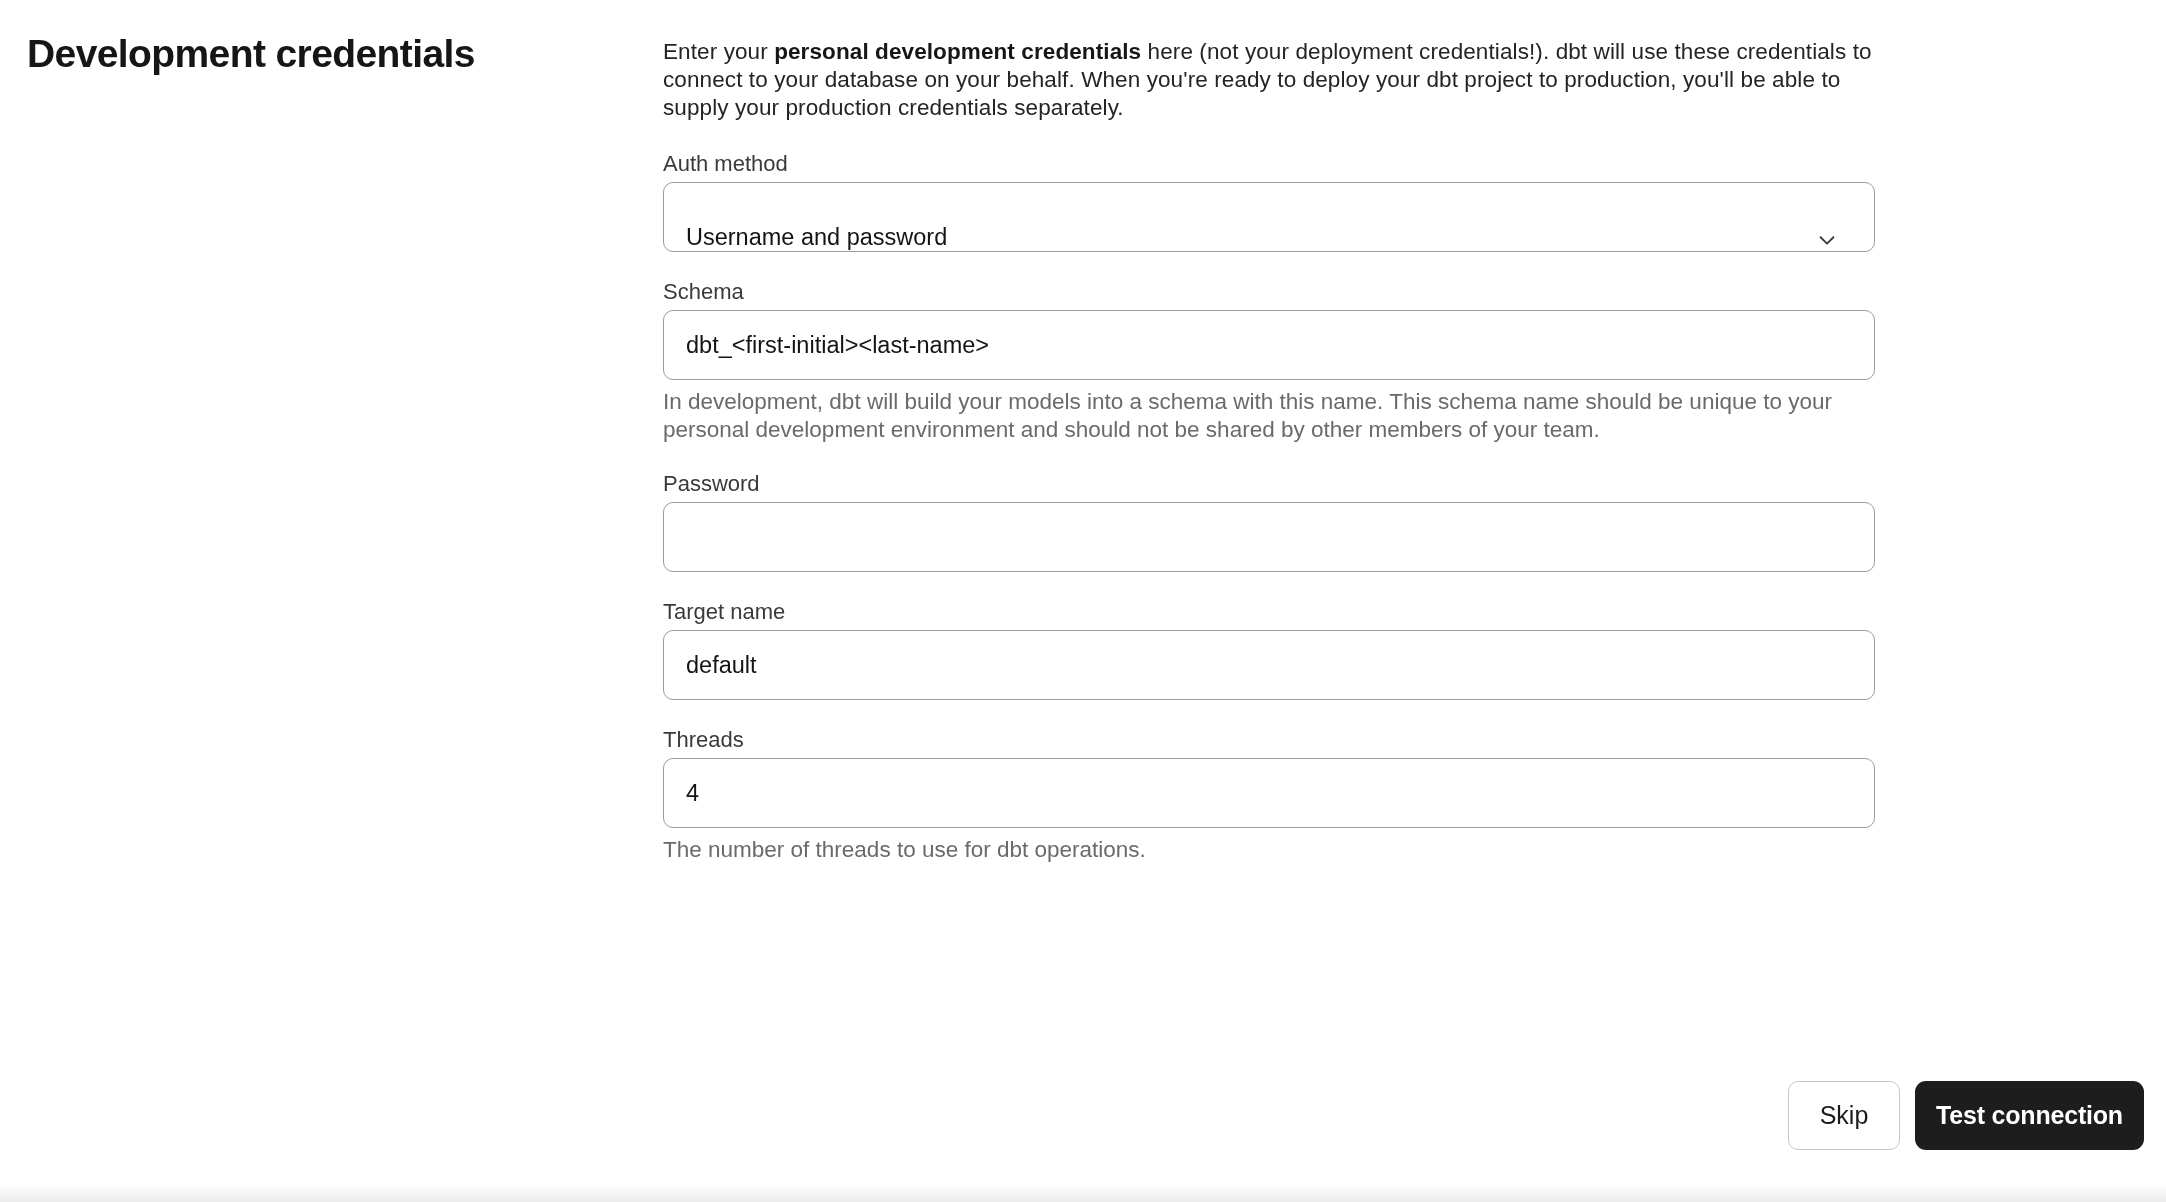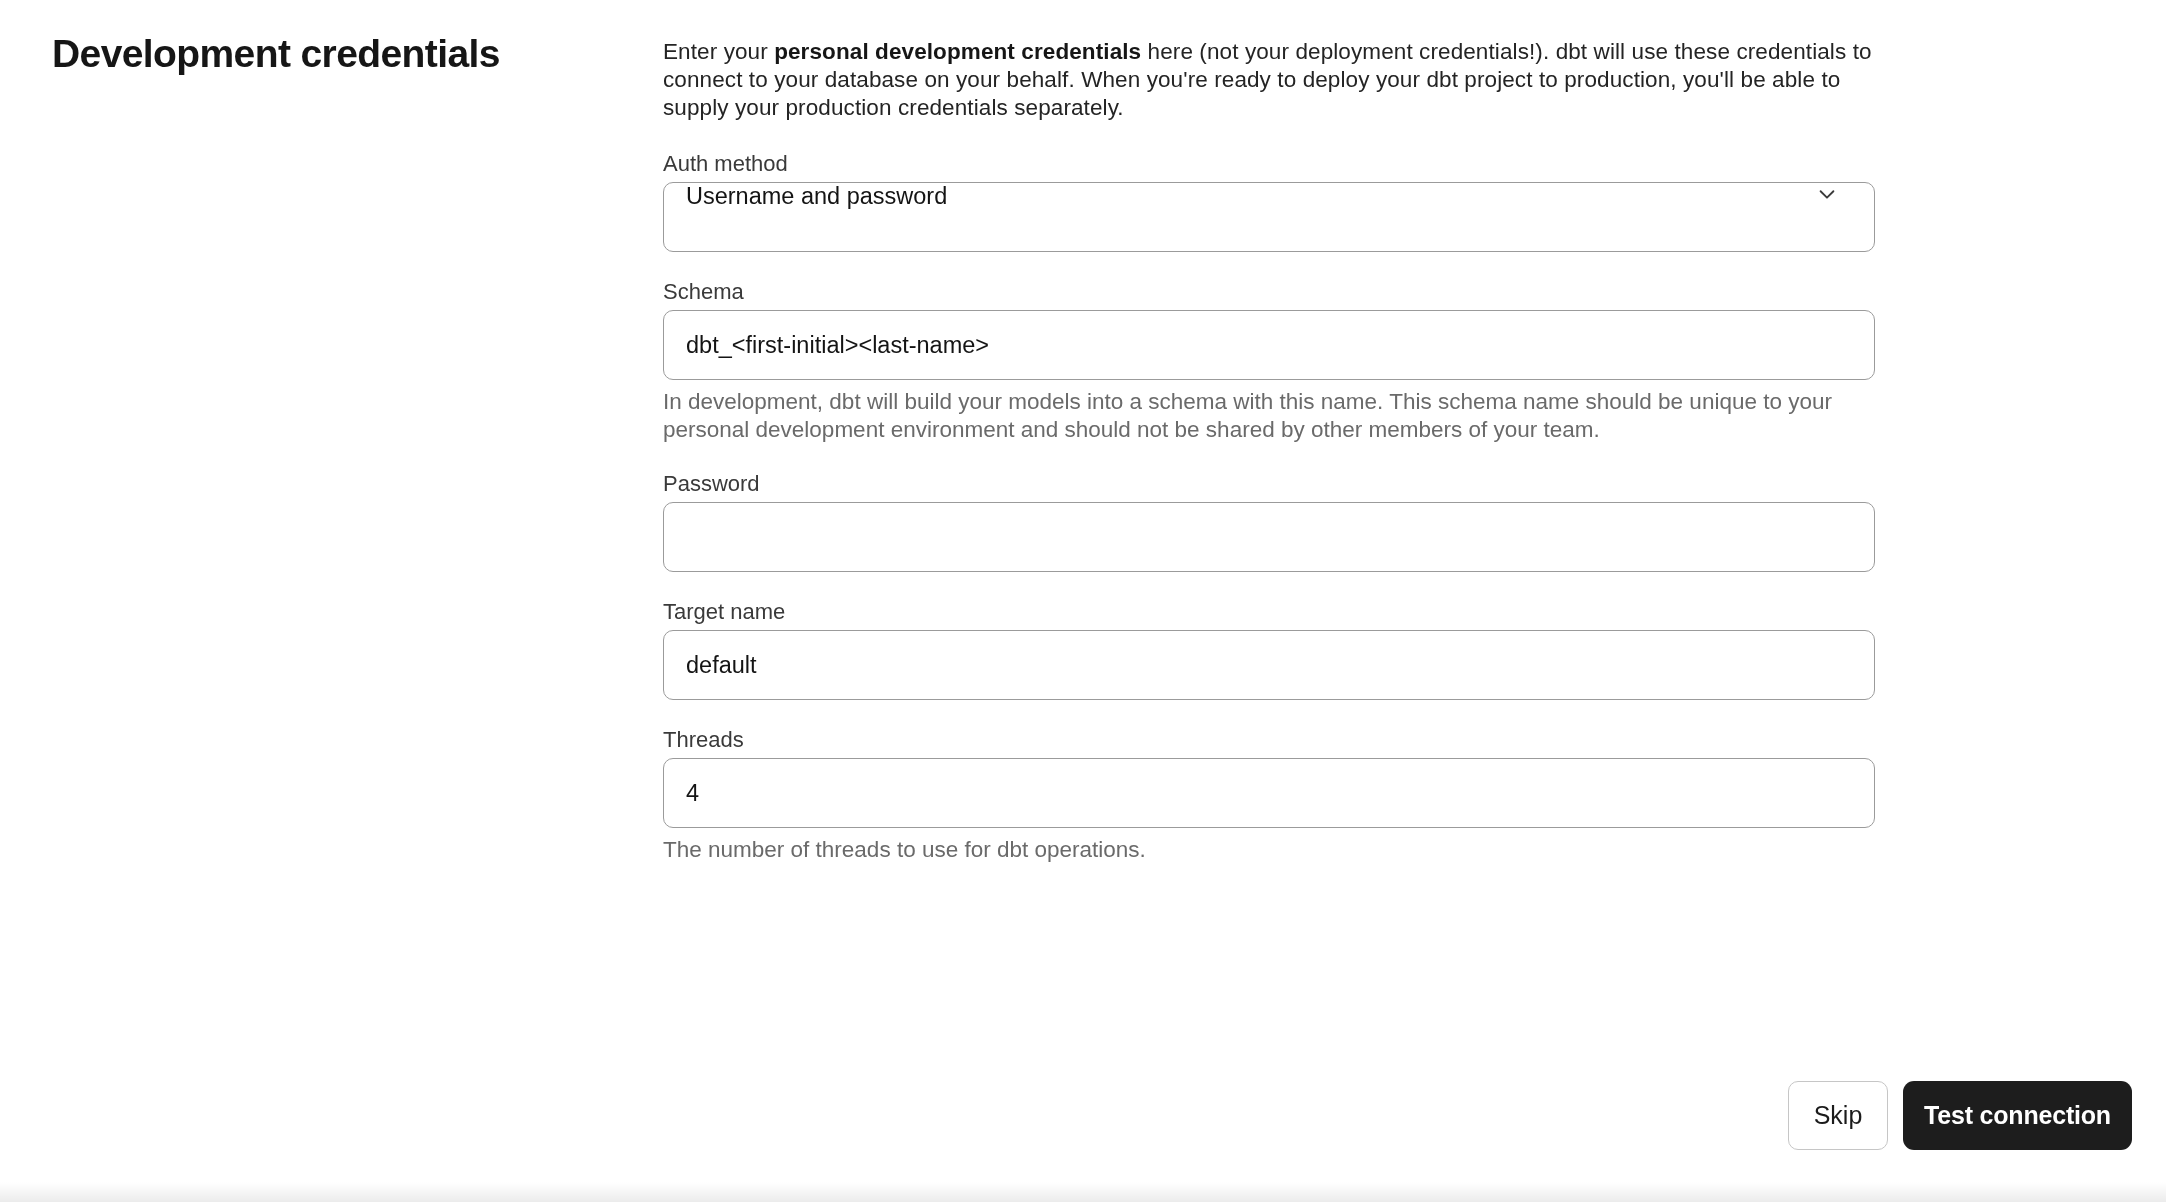--- a/index.html
+++ b/index.html
@@ -12,21 +12,21 @@
     --body-text:#242424;
     --value-text:#141414;
   }
   *{box-sizing:border-box;margin:0;padding:0;}
   html,body{background:#ffffff;}
   body{
     width:2166px;height:1202px;position:relative;overflow:hidden;
     font-family:"Liberation Sans", sans-serif;
   }
   .page-title{
-    position:absolute;left:52px;top:30px;
+    position:absolute;left:27px;top:30px;
     font-size:39px;line-height:48px;font-weight:700;
     color:#161616;letter-spacing:-0.6px;
   }
   .form-col{
     position:absolute;left:663px;top:38px;width:1212px;
   }
   .description{
     font-size:22.5px;line-height:28px;color:var(--body-text);
     margin-bottom:28px;letter-spacing:0.1px;
   }
@@ -38,41 +38,41 @@
   }
   .text-input, .select-box{
     width:100%;height:70px;
     border:1.5px solid var(--input-border);
     border-radius:10px;background:#ffffff;
     font-family:"Liberation Sans", sans-serif;
     font-size:23.5px;color:var(--value-text);
     padding:0 22px;outline:none;
   }
   .select-box{
-    display:flex;align-items:flex-start;justify-content:space-between;
+    display:flex;align-items:flex-end;justify-content:space-between;
     cursor:pointer;
   }
   .select-value{font-size:23.5px;color:var(--value-text);}
   .chevron{width:22px;height:22px;flex:0 0 auto;margin-right:14px;}
   .help-text{
     font-size:22.5px;line-height:28px;color:var(--help-text);
     margin-top:8px;
   }
   .footer-actions{
     position:absolute;left:1788px;top:1081px;
     display:flex;gap:15px;align-items:center;
   }
   .btn{
     height:69px;border-radius:10px;
     font-family:"Liberation Sans", sans-serif;
     font-size:25px;display:flex;align-items:center;justify-content:center;
     cursor:pointer;white-space:nowrap;
   }
   .btn-secondary{
-    width:100px;background:#ffffff;color:#1b1b1b;
+    width:112px;background:#ffffff;color:#1b1b1b;
     border:1.5px solid var(--secondary-button-border);
   }
   .btn-primary{
     width:229px;background:var(--primary-button-bg);
     color:var(--primary-button-text);border:none;border-radius:11px;
     font-weight:700;letter-spacing:-0.2px;
   }
   .bottom-fade{
     position:absolute;left:0;bottom:0;width:2166px;height:20px;
     background:linear-gradient(to bottom, rgba(0,0,0,0) 0%, rgba(0,0,0,0.08) 100%);

